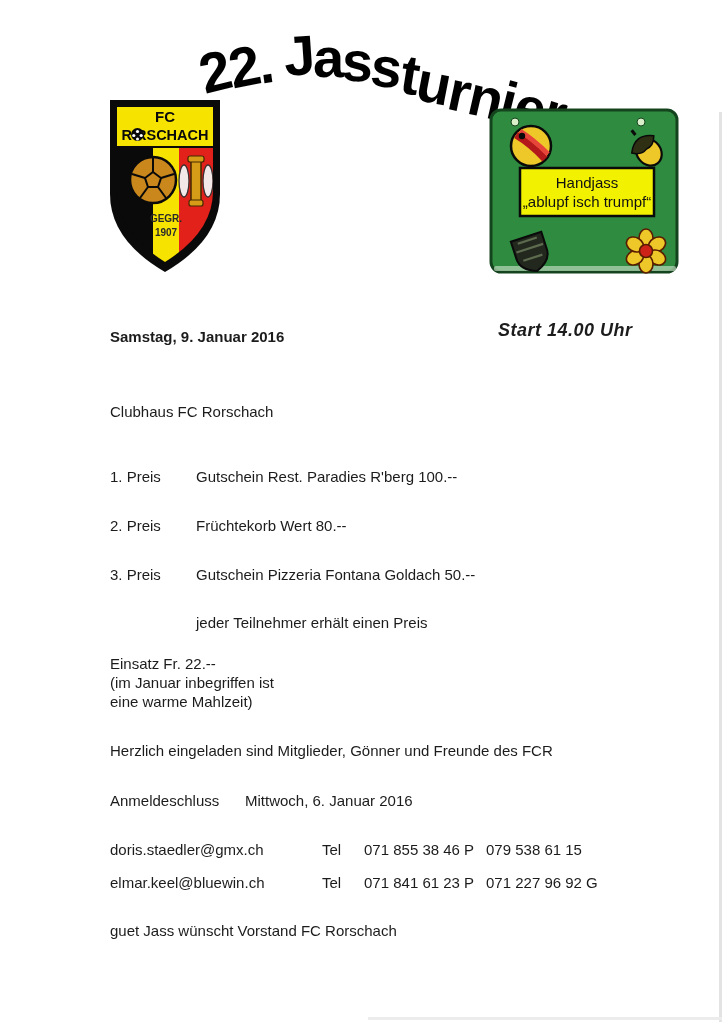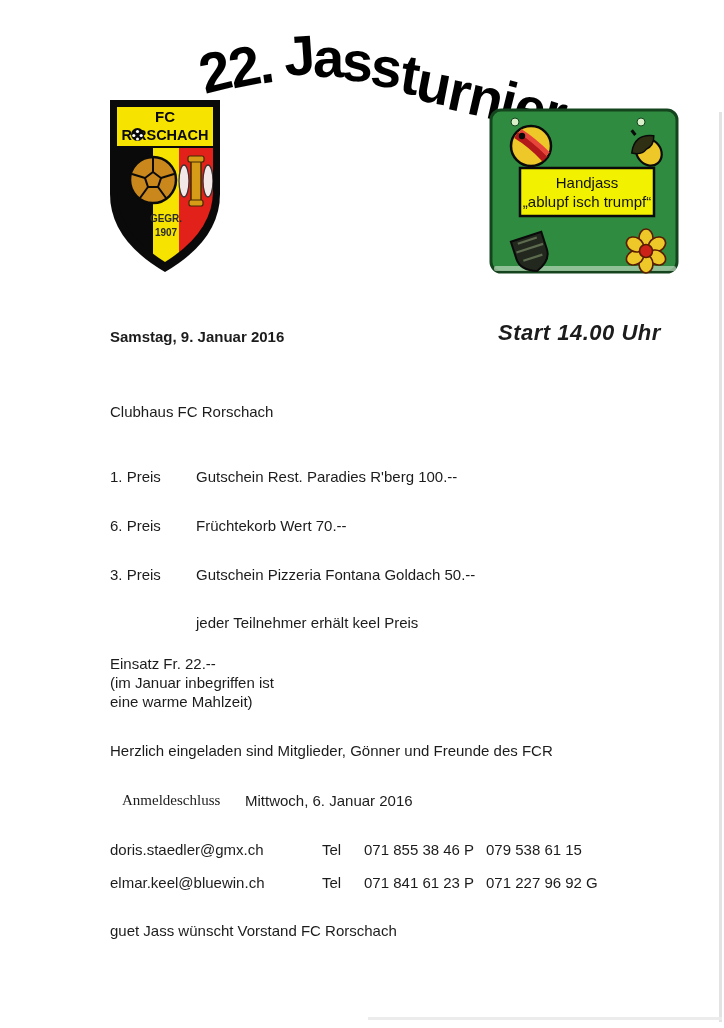--- a/index.html
+++ b/index.html
@@ -20,30 +20,30 @@
     display:inline-block;
     font-weight:bold;font-size:56px;line-height:1;
     letter-spacing:-2px;color:#000;
     transform-origin:center center;
   }
 
   
   .t{font-size:15px;line-height:19px;}
   .bold{font-weight:bold;}
   .date-line{left:110px;top:327px;}
-  .start-line{left:498px;top:320px;font-size:22px;font-weight:bold;font-style:italic;letter-spacing:0.5px;}
+  .start-line{left:498px;top:320px;font-size:18px;font-weight:bold;font-style:italic;letter-spacing:0.5px;}
   .venue{left:110px;top:402px;}
   .prize-row{left:110px;width:480px;}
   .prize-row .rank{position:absolute;left:0;}
   .prize-row .desc{position:absolute;left:86px;white-space:nowrap;}
   .note-every{left:196px;top:613px;}
   .entry{left:110px;top:654px;}
   .invitation{left:110px;top:741px;white-space:nowrap;}
   .deadline{left:110px;top:791px;width:420px;}
-  .deadline .lbl{position:absolute;left:12px;font-family:Liberation Serif, serif;}
+  .deadline .lbl{position:absolute;left:0;}
   .deadline .val{position:absolute;left:135px;white-space:nowrap;}
   .contact-row{left:110px;width:520px;height:19px;}
   .contact-row .email{position:absolute;left:0;}
   .contact-row .tel{position:absolute;left:212px;}
   .contact-row .p1{position:absolute;left:254px;white-space:nowrap;}
   .contact-row .p2{position:absolute;left:376px;white-space:nowrap;}
   .closing{left:110px;top:921px;}
 </style>
 </head>
 <body>
@@ -144,29 +144,29 @@
 <div class="abs t bold date-line">Samstag, 9. Januar  2016</div>
 <div class="abs start-line">Start  14.00 Uhr</div>
 
 <div class="abs t venue">Clubhaus FC  Rorschach</div>
 
 <div class="abs t prize-row" style="top:467px;">
   <span class="rank">1. Preis</span>
   <span class="desc">Gutschein Rest. Paradies R'berg 100.--</span>
 </div>
 <div class="abs t prize-row" style="top:516px;">
-  <span class="rank">6. Preis</span>
-  <span class="desc">Früchtekorb Wert 70.--</span>
+  <span class="rank">2. Preis</span>
+  <span class="desc">Früchtekorb Wert 80.--</span>
 </div>
 <div class="abs t prize-row" style="top:565px;">
   <span class="rank">3. Preis</span>
   <span class="desc">Gutschein Pizzeria Fontana Goldach 50.--</span>
 </div>
 
-<div class="abs t note-every">jeder Teilnehmer erhält keel Preis</div>
+<div class="abs t note-every">jeder Teilnehmer erhält einen Preis</div>
 
 <div class="abs t entry">
   <div>Einsatz Fr. 22.--</div>
   <div>(im Januar inbegriffen ist</div>
   <div>eine warme Mahlzeit)</div>
 </div>
 
 <div class="abs t invitation">Herzlich eingeladen sind Mitglieder, Gönner und Freunde des FCR</div>
 
 <div class="abs t deadline">

